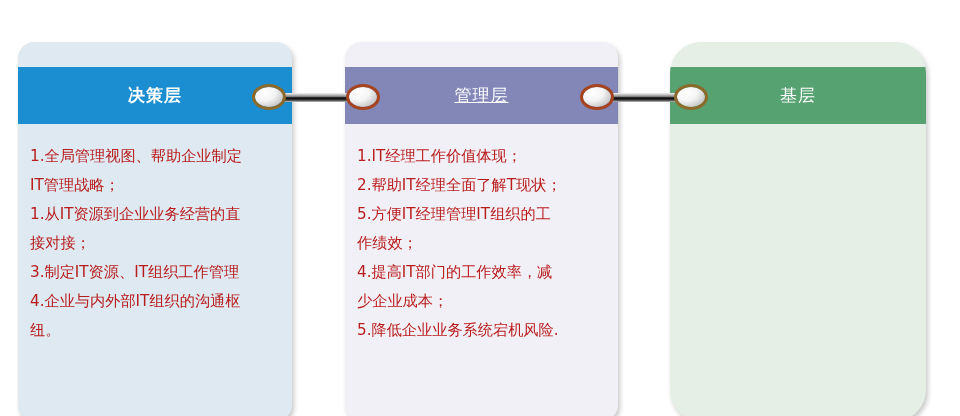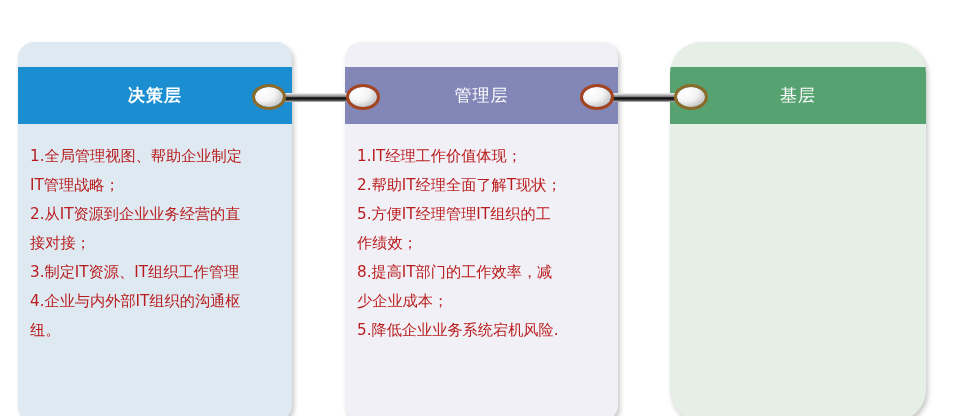--- a/index.html
+++ b/index.html
@@ -50,21 +50,21 @@
   .p2 .panel-header { background: #8287b8; }
   .p3 .panel-header { background: #56a271; }
 
   .panel-title {
     color: #ffffff;
     font-size: 17px;
     letter-spacing: 1px;
     line-height: 1;
   }
   .p1 .panel-title { font-weight: bold; }
-  .p2 .panel-title { font-weight: normal; }
+  .p2 .panel-title { font-weight: normal; text-decoration: underline; }
   .p3 .panel-title { font-weight: normal; }
 
   .panel-body {
     position: absolute;
     top: 86px;
     left: 0;
     right: 0;
     bottom: 0;
     padding: 14px 10px 10px 12px;
     box-sizing: border-box;
@@ -135,38 +135,38 @@
 
 <div id="diagram">
 
   <div class="panel p1">
     <div class="panel-header">
       <span class="panel-title">决策层</span>
     </div>
     <div class="panel-body">
       <div class="body-line">1.全局管理视图、帮助企业制定</div>
       <div class="body-line">IT管理战略；</div>
-      <div class="body-line">2.从IT资源到企业业务经营的直</div>
+      <div class="body-line">1.从IT资源到企业业务经营的直</div>
       <div class="body-line">接对接；</div>
       <div class="body-line">3.制定IT资源、IT组织工作管理</div>
       <div class="body-line">4.企业与内外部IT组织的沟通枢</div>
       <div class="body-line">纽。</div>
     </div>
   </div>
 
   <div class="panel p2">
     <div class="panel-header">
       <span class="panel-title">管理层</span>
     </div>
     <div class="panel-body">
       <div class="body-line">1.IT经理工作价值体现；</div>
       <div class="body-line">2.帮助IT经理全面了解T现状；</div>
       <div class="body-line">5.方便IT经理管理IT组织的工</div>
       <div class="body-line">作绩效；</div>
-      <div class="body-line">8.提高IT部门的工作效率，减</div>
+      <div class="body-line">4.提高IT部门的工作效率，减</div>
       <div class="body-line">少企业成本；</div>
       <div class="body-line">5.降低企业业务系统宕机风险.</div>
     </div>
   </div>
 
   <div class="panel p3">
     <div class="panel-header">
       <span class="panel-title">基层</span>
     </div>
   </div>

